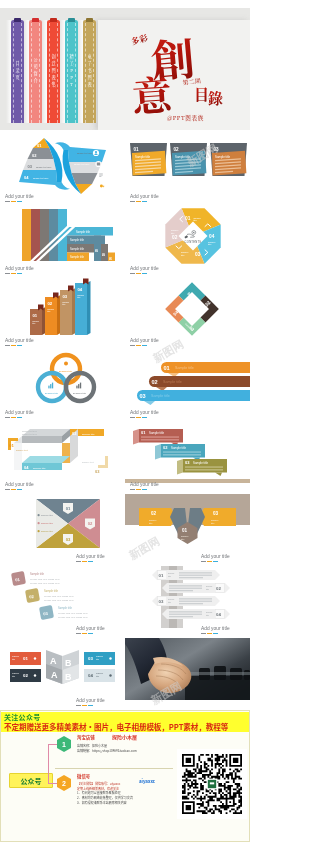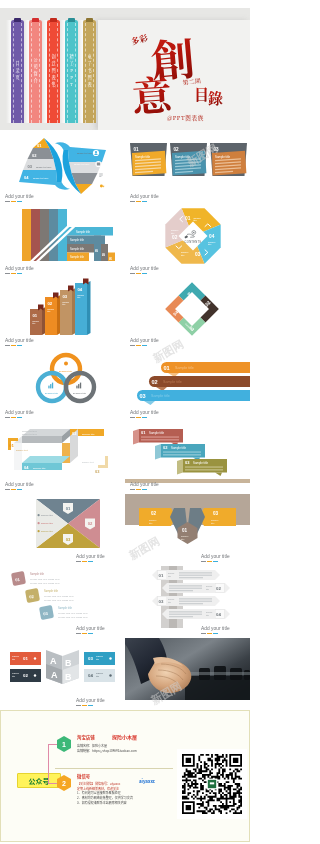--- a/index.html
+++ b/index.html
@@ -36,21 +36,21 @@
       white-space:nowrap;pointer-events:none;}
 
   
   .footer{position:absolute;left:0;top:710px;width:250px;height:132px;background:#fdfdf6;
           border:1px solid #e2dfb8;box-sizing:border-box;overflow:hidden;}
   .f-head{position:absolute;left:0;top:1px;width:248px;height:20px;background:#ffff2e;}
   .f-l1{position:absolute;left:3px;top:0px;font-size:7px;color:#1e8f2f;font-weight:bold;
         font-family:"Noto Sans CJK SC","Liberation Sans",sans-serif;letter-spacing:.3px;}
   .f-l2{position:absolute;left:3px;top:9px;font-size:7.6px;color:#d92b13;font-weight:bold;
         font-family:"Noto Sans CJK SC","Liberation Sans",sans-serif;letter-spacing:-.1px;white-space:nowrap;}
-  .f-badge{position:absolute;left:16px;top:62px;width:42px;height:13px;background:#fff35a;
+  .f-badge{position:absolute;left:8px;top:62px;width:42px;height:13px;background:#fff35a;
         border:1px solid #e6d430;border-radius:1px;color:#1b7f33;font-size:7px;font-weight:bold;
         display:flex;align-items:center;justify-content:center;
         font-family:"Noto Sans CJK SC","Liberation Sans",sans-serif;}
   .f-conn{position:absolute;border-left:.8px solid #e08aa8;}
   .f-hex{position:absolute;width:14px;height:16px;display:flex;align-items:center;justify-content:center;
         color:#fff;font-size:7px;font-weight:bold;font-family:"Liberation Sans",sans-serif;}
   .f-hex.g{background:#3cb878;clip-path:polygon(50% 0,100% 25%,100% 75%,50% 100%,0 75%,0 25%);}
   .f-hex.o{background:#f5a623;clip-path:polygon(50% 0,100% 25%,100% 75%,50% 100%,0 75%,0 25%);}
   .f-blk{position:absolute;font-family:"Noto Sans CJK SC","Liberation Sans",sans-serif;overflow:hidden;}
   .f-blk .h{font-size:4.4px;color:#d43c2f;font-weight:bold;}
@@ -773,20 +773,24 @@
     </div>
 
   <div id="watermarks">
       <div class="wm" style="left: 186px; top: 148px;">新图网</div>
       <div class="wm" style="left: 152px; top: 344px;">新图网</div>
       <div class="wm" style="left: 128px; top: 541px;">新图网</div>
       <div class="wm" style="left: 150px; top: 686px;">新图网</div>
     </div>
 
   <div class="footer">
+    <div class="f-head">
+      <div class="f-l1">关注公众号</div>
+      <div class="f-l2">不定期赠送更多精美素材·图片，电子相册模板，PPT素材，教程等</div>
+    </div>
     <div class="f-badge">公众号</div>
     <div class="f-conn" style="left:47px;top:33px;height:40px"></div>
     <div class="f-conn" style="left:47px;top:33px;width:10px;height:0;border-top:.8px solid #e08aa8;border-left:none"></div>
     <div class="f-conn" style="left:47px;top:72px;width:10px;height:0;border-top:.8px solid #e08aa8;border-left:none"></div>
 
     <div class="f-hex g" style="left:56px;top:25px">1</div>
     <div class="f-hex o" style="left:56px;top:64px">2</div>
 
     <div class="f-blk" style="left:76px;top:23px;width:104px">
       <div class="h">淘宝店铺</div>

